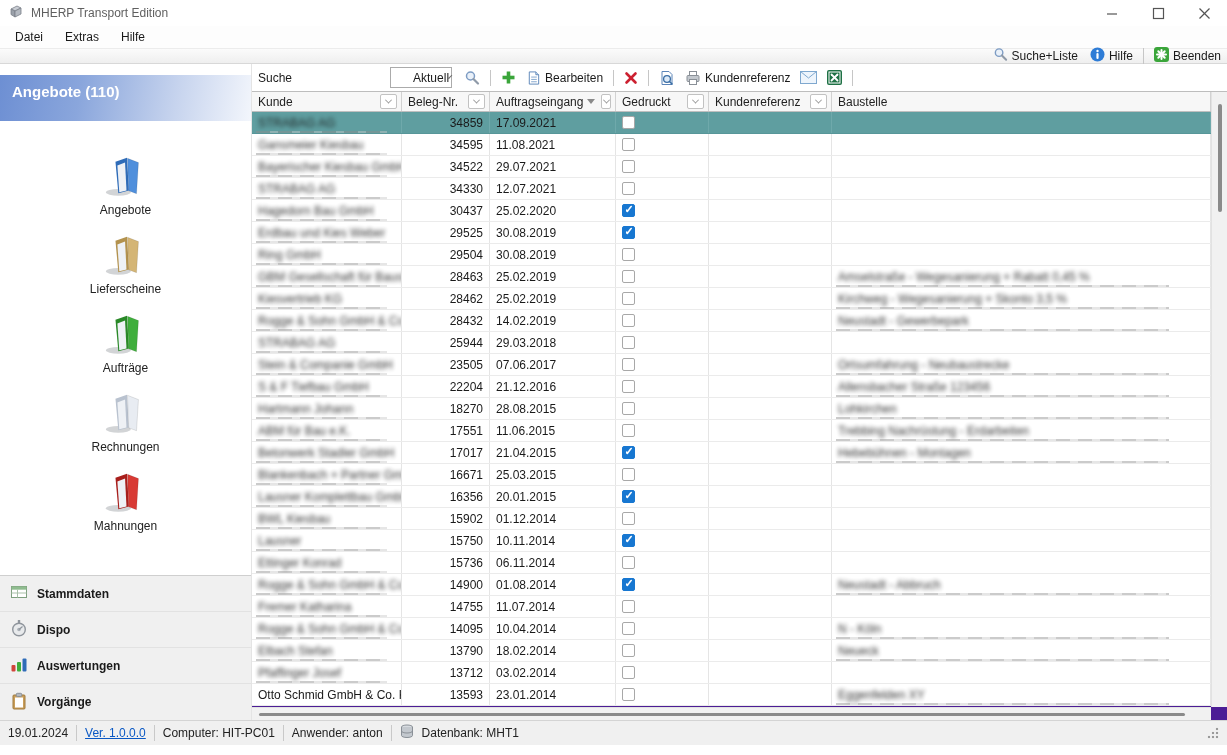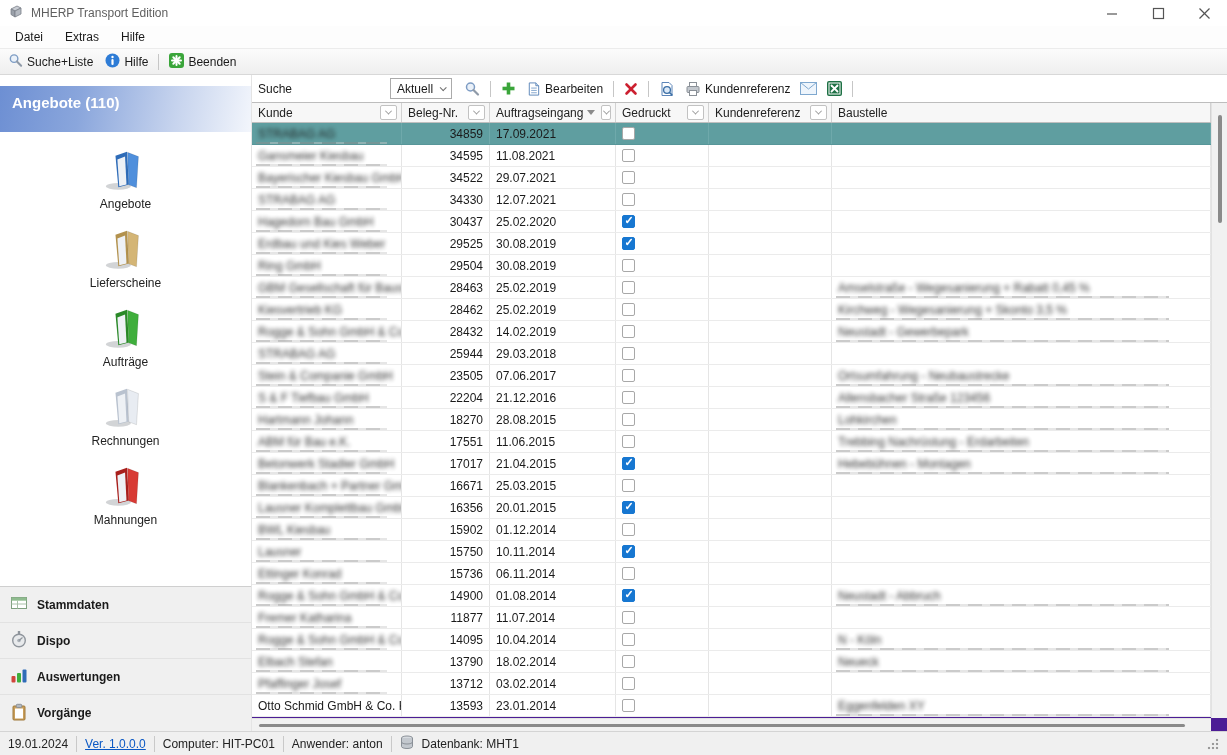--- a/index.html
+++ b/index.html
@@ -10,44 +10,44 @@
   .titlebar { height:26px; display:flex; align-items:center; padding-left:8px; background:#fff; }
   .titlebar .title { color:#5f5f5f; margin-left:7px; }
   .winbtns { margin-left:auto; display:flex; }
   .winbtn { width:46px; height:26px; display:flex; align-items:center; justify-content:center; }
 
   
   .menubar { height:22px; display:flex; align-items:center; padding-left:4px; background:#fdfdfd; }
   .menu-item { padding:3px 11px; cursor:default; }
 
   
-  .toolbar { height:27px; background:linear-gradient(#fbfbfb,#efefef); border-top:1px solid #ececec;
-             border-bottom:1px solid #d8d8d8; display:flex; align-items:center; padding-left:2px; }
+  .toolbar { height:16px; background:linear-gradient(#fbfbfb,#efefef); border-top:1px solid #ececec;
+             border-bottom:1px solid #d8d8d8; display:flex; align-items:center; padding-left:12px;justify-content:flex-end; }
   .tbtn { display:flex; align-items:center; gap:4px; padding:2px 6px; height:22px; }
   .tsep { width:1px; height:16px; background:#c6c6c6; margin:0 4px; }
 
   
   .main { display:flex; height:656px; }
   .sidebar { width:252px; background:#fff; display:flex; flex-direction:column; border-right:1px solid #e4e4e4; }
   .sidebar-gap { height:11px; background:#fff; }
   .sidebar-banner { height:46px; line-height:34px; padding-left:12px; color:#fff; font-weight:bold; font-size:15px;
     background:linear-gradient(100deg,#6d8fd3 0%,#8aa6dc 32%,#c7d4ee 70%,#f3f6fc 100%); }
-  .folders { flex:1; display:flex; flex-direction:column; align-items:center; padding-top:15px; gap:15px; }
+  .folders { flex:1; display:flex; flex-direction:column; align-items:center; padding-top:32px; gap:15px; }
   .folder-item { display:flex; flex-direction:column; align-items:center; width:130px; cursor:default; }
   .folder-label { margin-top:1px; color:#222; }
   .sidenav { background:#f0f0f0; border-top:1px solid #cfcfcf; }
   .nav-item { display:flex; align-items:center; gap:9px; padding:0 0 0 10px; height:36px; font-weight:bold; border-bottom:1px solid #e2e2e2; }
   .nav-item:last-child { border-bottom:none; }
 
   
   .content { flex:1; display:flex; flex-direction:column; background:#4c1d95; }
   .searchbar { height:27px; display:flex; align-items:center; padding-left:6px; gap:2px; background:#fff; }
   .search-label { margin-right:8px; }
   .search-input { width:86px; height:19px; border:none; outline:none; font:inherit; }
-  .combo { width:62px; height:21px; border:1px solid #ababab; background:#fff; display:flex; align-items:center; padding-left:6px; margin-right:6px; }
+  .combo { width:62px; height:21px; border:1px solid #ababab; background:#fff; display:flex; align-items:center; padding-left:22px; margin-right:6px; }
   .chev { width:5px; height:5px; border-right:1.4px solid #6f6f6f; border-bottom:1.4px solid #6f6f6f; transform:rotate(45deg) translateY(-1px); }
   .combo .chev { margin-left:auto; margin-right:6px; }
   .ibtn { display:flex; align-items:center; gap:4px; padding:2px 4px; }
 
   
   .tablewrap { position:relative; flex:1; border-top:1px solid #bdbdbd; }
   .thead { display:flex; height:20px; width:calc(100% - 16px); background:#f7f7f7; border-bottom:1px solid #bfbfbf; }
   .th { display:flex; align-items:center; gap:4px; padding:0 4px 0 6px; border-right:1px solid #d2d2d2; color:#222; }
   .filterbtn { margin-left:auto; width:17px; height:15px; background:#fff; border:1px solid #c2c2c2; border-radius:2px;
                display:flex; align-items:center; justify-content:center; }
@@ -665,21 +665,21 @@
             </div>
             <div class="cell" style="width: 123px;"></div>
             <div class="cell redacted-cell" style="flex: 1 1 0%;">
               <span class="redacted">Neustadt - Abbruch</span>
             </div>
           </div>
           <div class="trow">
             <div class="cell c-kunde redacted-cell" style="width: 150px;">
               <span class="redacted">Fremer Katharina</span>
             </div>
-            <div class="cell c-beleg" style="width: 88px;">11877</div>
+            <div class="cell c-beleg" style="width: 88px;">14755</div>
             <div class="cell" style="width: 126px;">11.07.2014</div>
             <div class="cell" style="width: 93px;">
               <span class="cb"></span>
             </div>
             <div class="cell" style="width: 123px;"></div>
             <div class="cell" style="flex: 1 1 0%;">
               <span></span>
             </div>
           </div>
           <div class="trow">

